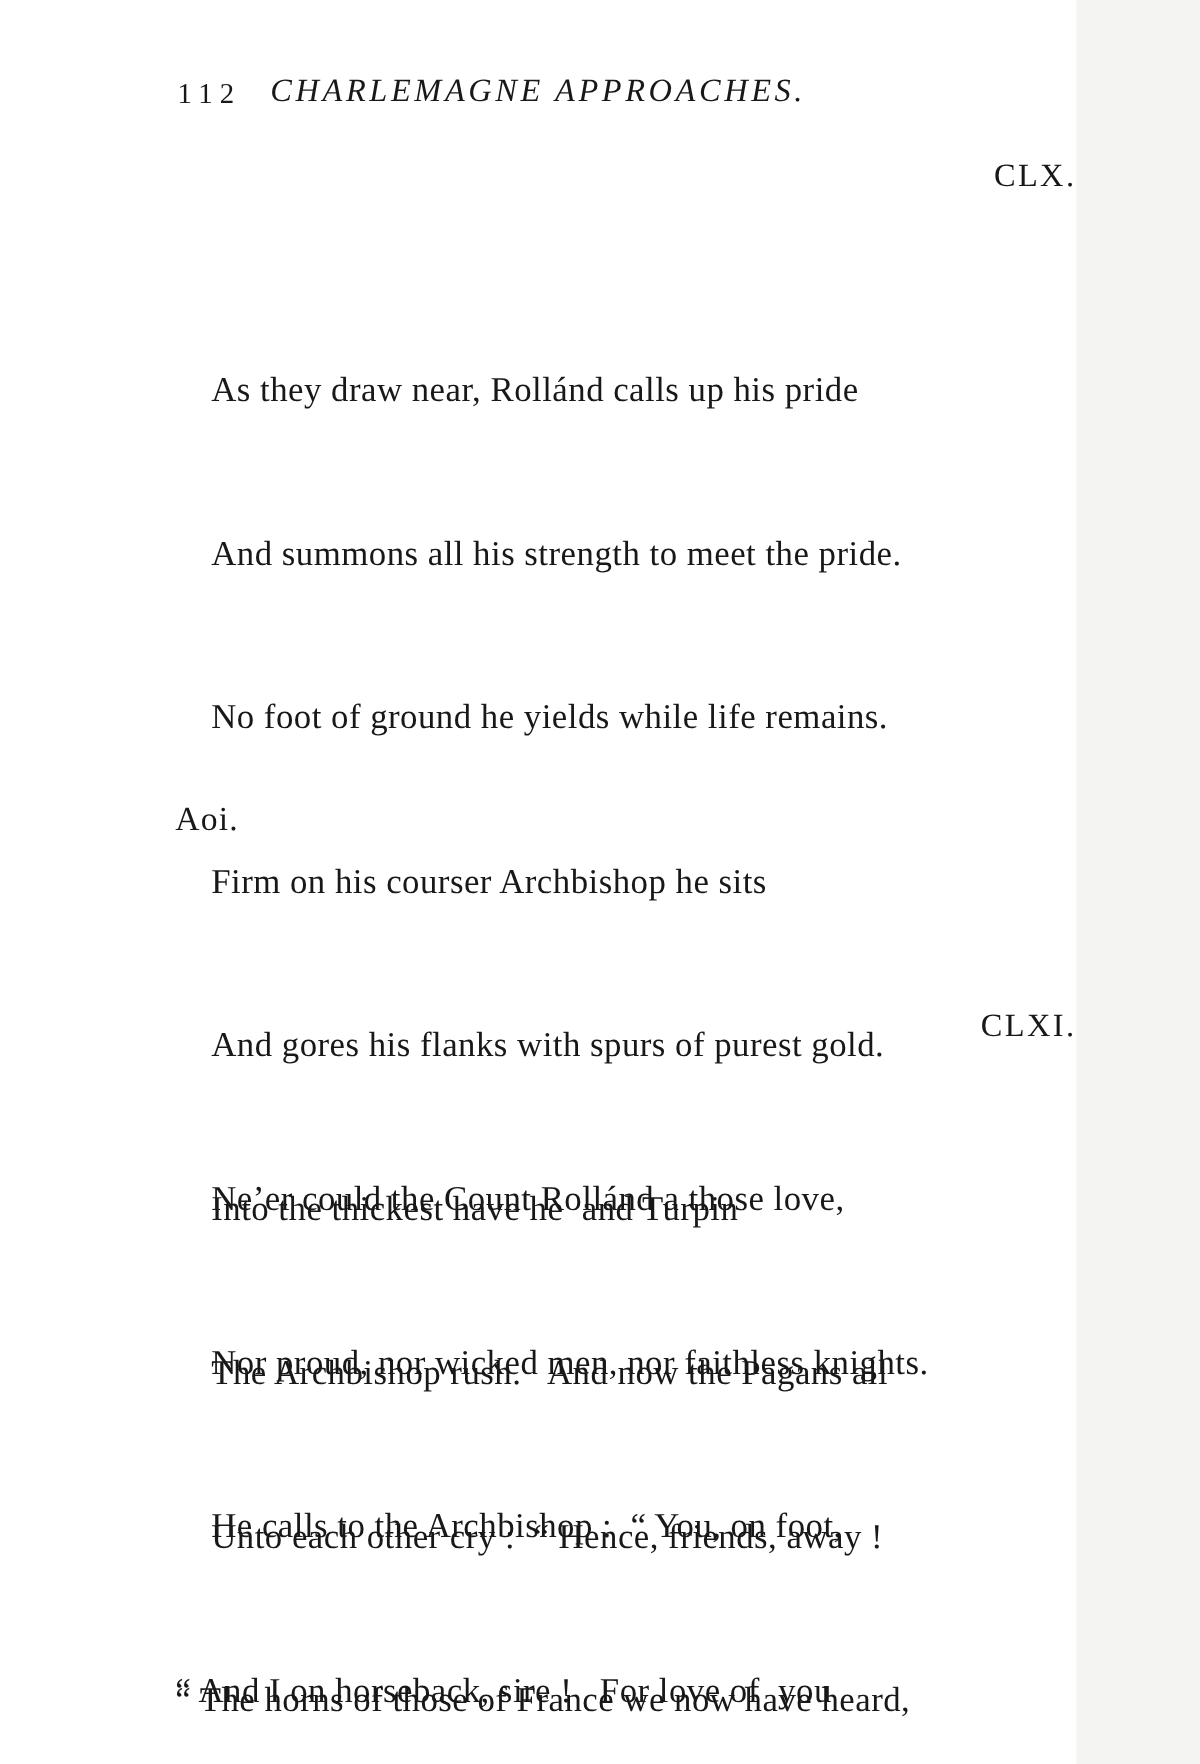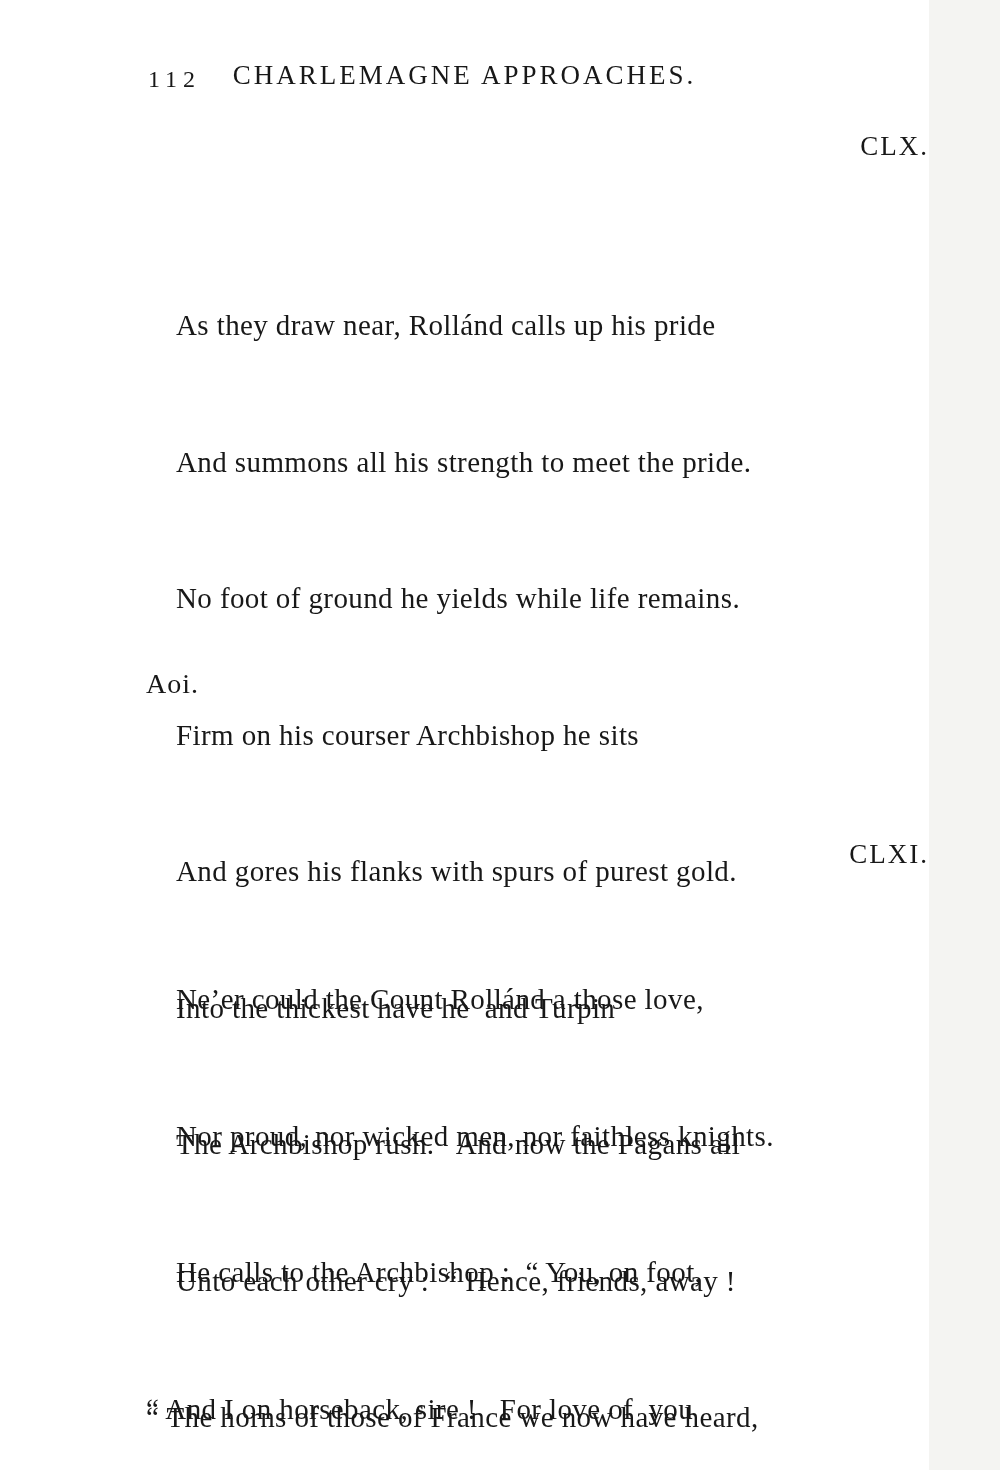--- a/index.html
+++ b/index.html
@@ -7,36 +7,36 @@
     width: 1000px; height: 1470px;
     background: #f4f4f2;
     font-family: "Liberation Serif", "DejaVu Serif", serif;
   }
   .page {
     position: relative;
     width: 897px; height: 1470px;
     background: #ffffff;
     color: #181818;
     overflow: hidden;
-    padding-left: 32px;
   }
   .running-header {
     position: absolute;
     top: 60px; left: 0; width: 100%; height: 36px;
   }
   .page-number {
     position: absolute;
     left: 148px; top: 6px;
     font-size: 24px;
     letter-spacing: 6px;
   }
   .running-title {
     position: absolute;
     left: 0; top: 0; width: 100%;
     text-align: center;
+    font-style: italic;
     font-size: 27px;
     letter-spacing: 3px;
   }
   .section-heading {
     position: absolute;
     left: 0; width: 100%;
     text-align: right;
     font-size: 27px;
     letter-spacing: 2px;
   }

